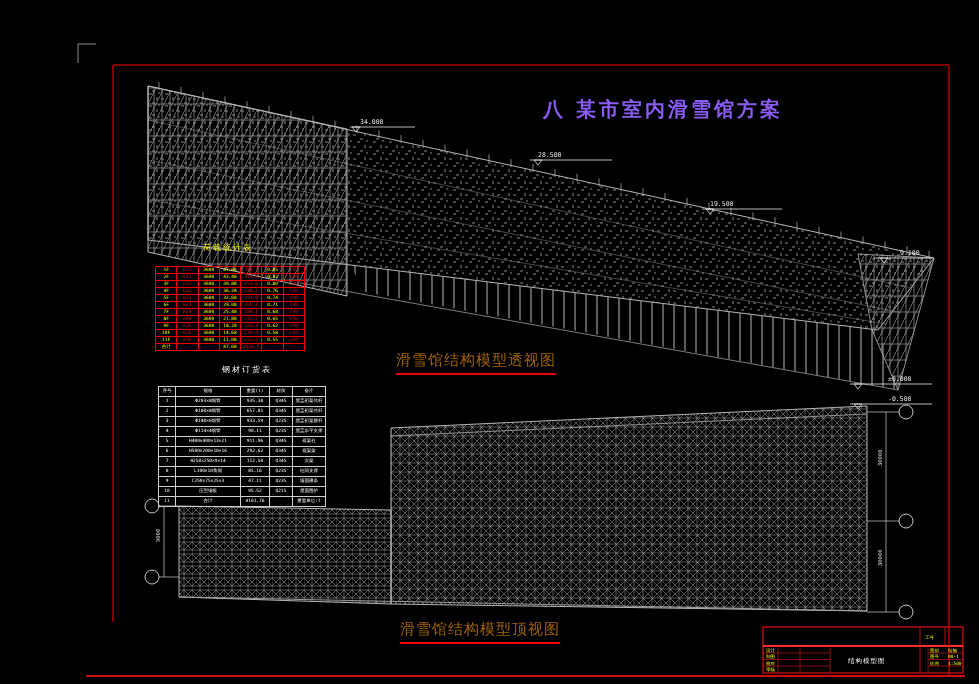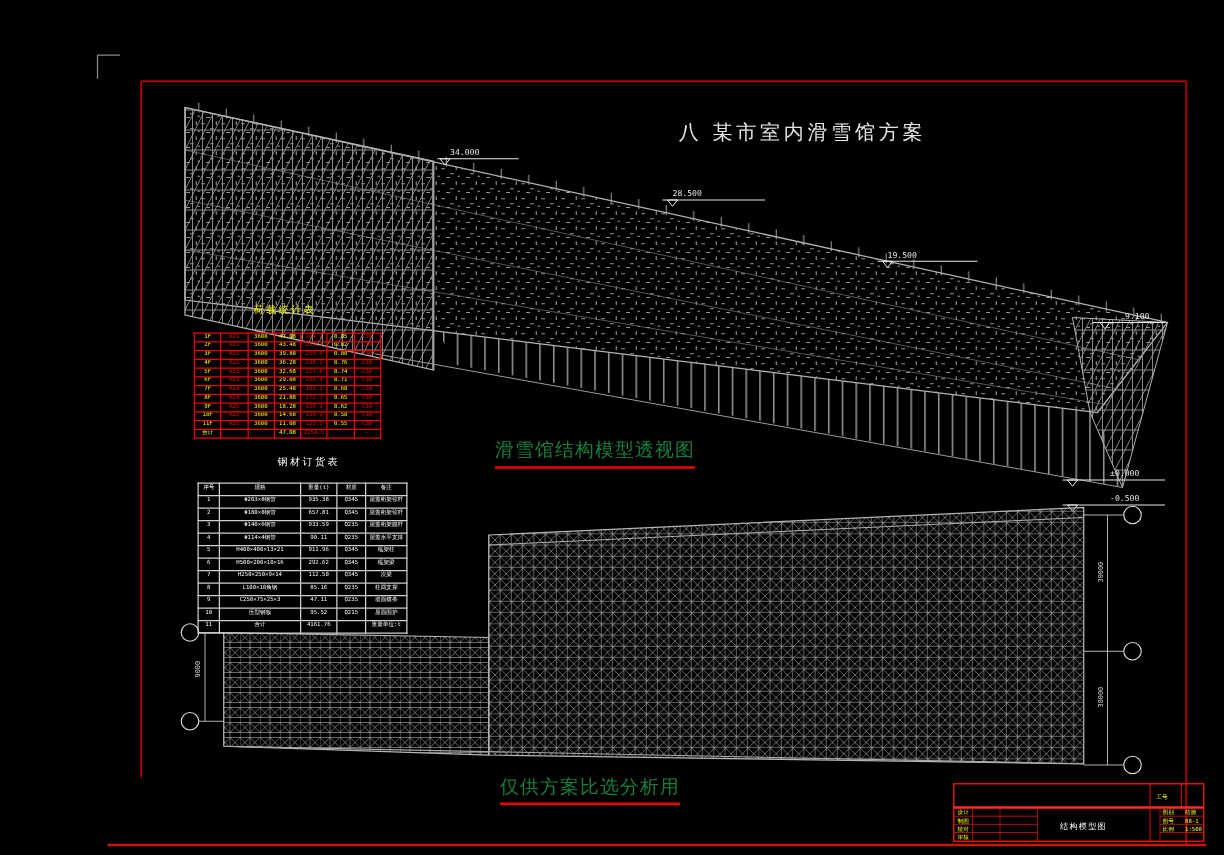--- a/index.html
+++ b/index.html
@@ -1,21 +1,21 @@
 <!DOCTYPE html>
 <html><head>
 <meta charset="utf-8">
 <style>
   html,body{margin:0;padding:0;background:#000;}
   #canvas{position:relative;width:979px;height:684px;background:#000;overflow:hidden;
           font-family:"DejaVu Sans",sans-serif;}
   #drawing{position:absolute;left:0;top:0;}
   .abs{position:absolute;}
-  .page-title{left:543px;top:96px;color:#e5e5e5;font-size:16px;letter-spacing:3px;white-space:nowrap;}
-  .fig-label{color:#15803d;font-size:15px;letter-spacing:1px;white-space:nowrap;
+  .page-title{left:543px;top:96px;color:#8b5cf6;font-size:20px;letter-spacing:3px;white-space:nowrap;font-weight:bold;}
+  .fig-label{color:#a16207;font-size:15px;letter-spacing:1px;white-space:nowrap;
              border-bottom:2px solid #f00000;padding-bottom:3px;text-align:center;}
   .lbl-persp{left:396px;top:351px;}
   .lbl-top{left:400px;top:620px;}
   .tbl-title{color:#ffff00;font-size:8px;letter-spacing:2px;white-space:nowrap;}
   .load-title{left:203px;top:242px;}
   .steel-title{left:222px;top:364px;}
   table{border-collapse:collapse;table-layout:fixed;}
   .load-table{left:155px;top:266px;width:150px;font-size:4.5px;line-height:1;}
   .load-table td{border:1px solid #f00000;color:#ffff00;text-align:center;height:6px;
                  overflow:hidden;white-space:nowrap;padding:0 1px;font-family:"DejaVu Sans Mono",monospace;}
@@ -144,21 +144,21 @@
     <text x="930" y="658" class="tb-y">图号</text>
     <text x="948" y="658" class="tb-y">08-1</text>
     <text x="930" y="664.5" class="tb-y">比例</text>
     <text x="948" y="664.5" class="tb-y">1:500</text>
   </g>
 </svg>
 
 <div class="abs page-title">八  某市室内滑雪馆方案</div>
 
 <div class="abs fig-label lbl-persp">滑雪馆结构模型透视图</div>
-<div class="abs fig-label lbl-top">仅供方案比选分析用</div>
+<div class="abs fig-label lbl-top">滑雪馆结构模型顶视图</div>
 
 <div class="abs tbl-title load-title">荷载统计表</div>
 <table class="abs load-table">
   <tbody>
 
       <tr>
         <td>1F</td>
         <td>KZ1</td>
         <td>3600</td>
         <td>47.08</td>

